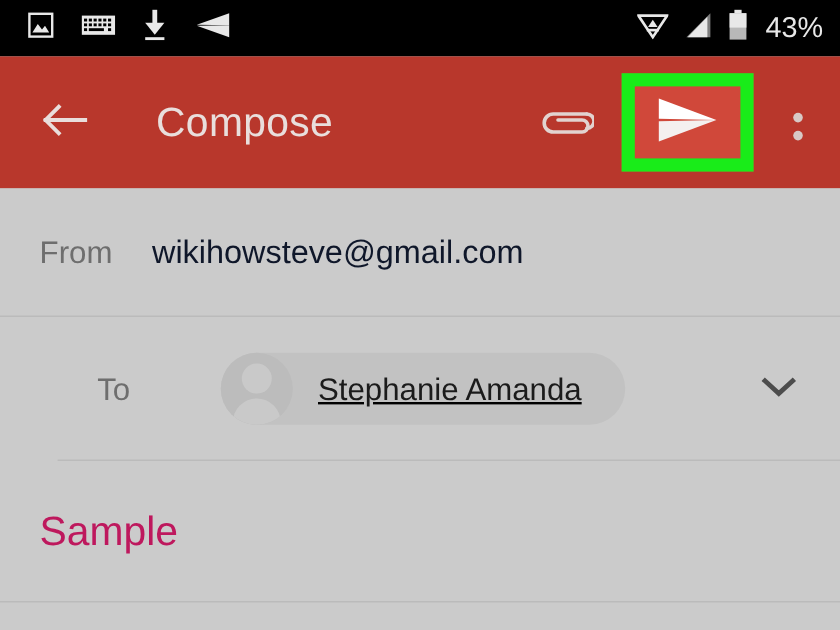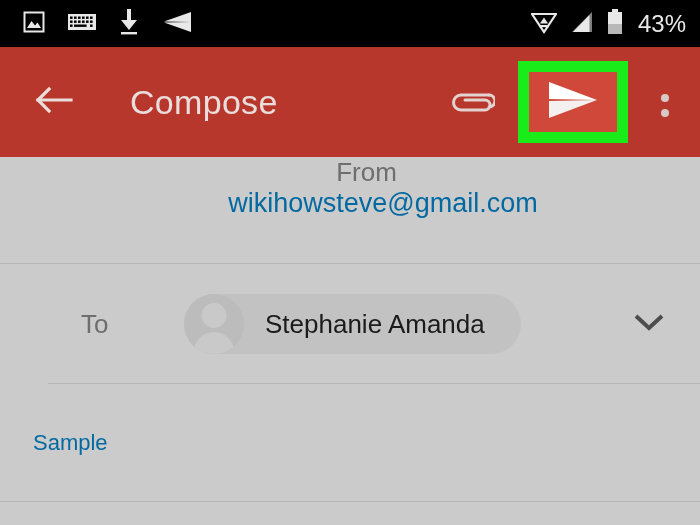--- a/index.html
+++ b/index.html
@@ -140,30 +140,29 @@
   .row-divider {
     position: absolute;
     left: 0;
     width: 700px;
     height: 1px;
     background: #b7b7b7;
   }
 
   .row-from {
     height: 107px;
-    flex-direction: column;
   }
   .field-label {
     color: #6e6e6e;
     font-size: 26px;
     font-weight: 400;
     white-space: nowrap;
   }
   .from-value {
-    color: #0369a1;
+    color: #0f172a;
     font-size: 27px;
     margin-left: 33px;
     white-space: nowrap;
   }
 
   .row-to {
     height: 120px;
     margin-left: 48px;
   }
   .to-label {
@@ -172,20 +171,21 @@
   }
   .contact-chip {
     display: flex;
     align-items: center;
     background: #c2c2c2;
     border-radius: 34px;
     height: 60px;
     margin-left: 57px;
     padding-right: 36px;
     box-sizing: border-box;
+    text-decoration: underline;
   }
   .avatar {
     width: 60px; height: 60px;
     border-radius: 50%;
     background: #bcbcbc;
     flex: 0 0 auto;
     position: relative;
     overflow: hidden;
   }
   .avatar .head {
@@ -218,22 +218,22 @@
     top: 50%;
     transform: translateY(-50%);
     width: 42px; height: 42px;
     display: flex; align-items: center; justify-content: center;
   }
 
   .row-subject {
     height: 118px;
   }
   .subject-value {
-    color: #0369a1;
-    font-size: 22px;
+    color: #be185d;
+    font-size: 34px;
     white-space: nowrap;
   }
 
   .row-compose {
     height: 23px;
   }
 </style>
 </head>
 <body>
 

